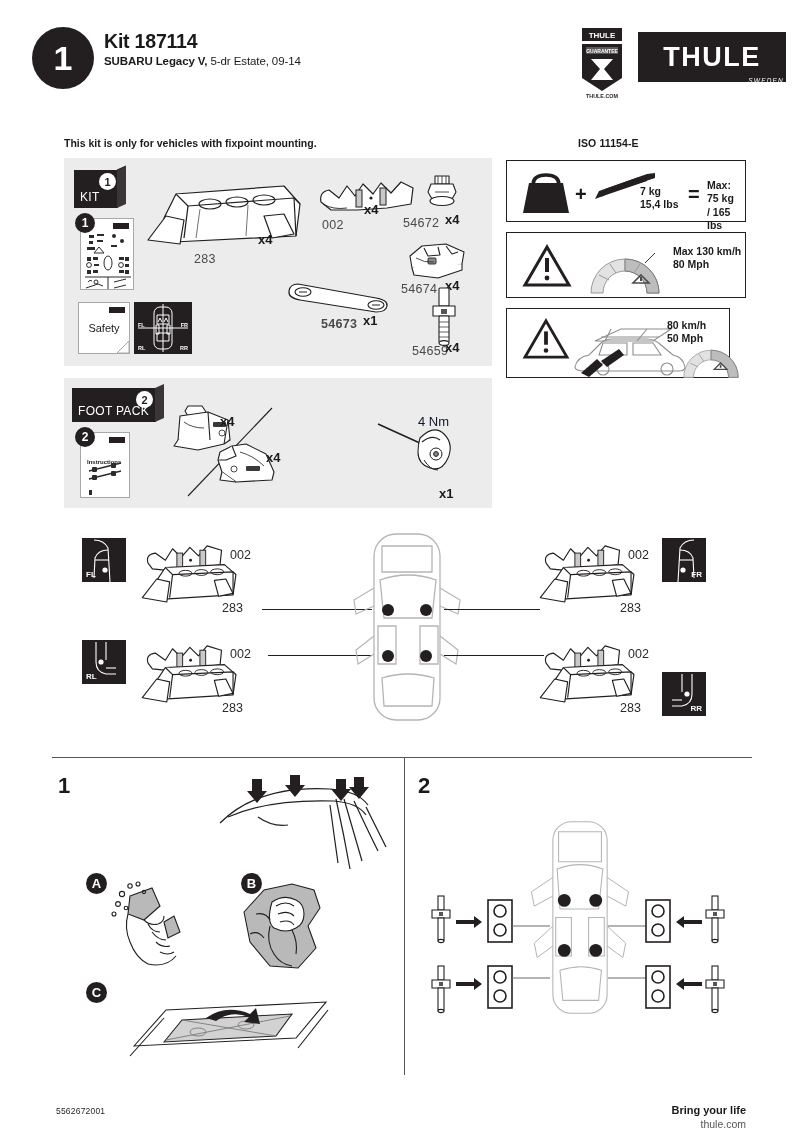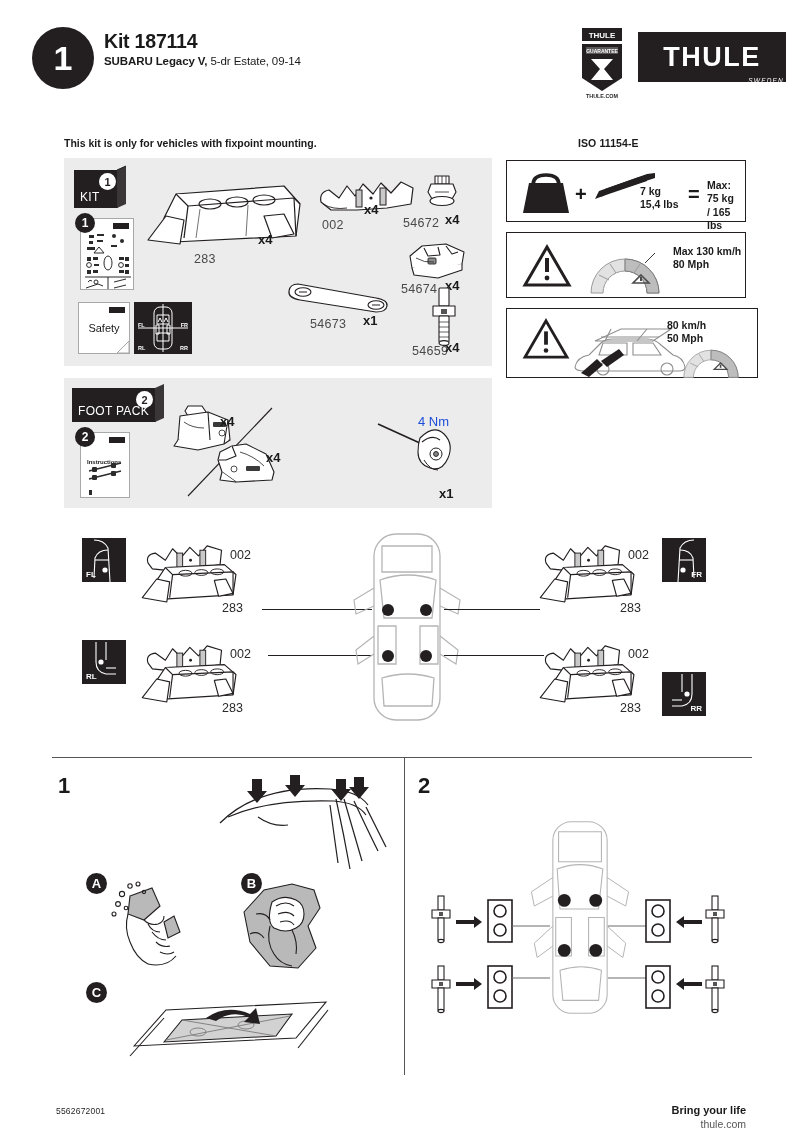--- a/index.html
+++ b/index.html
@@ -124,21 +124,21 @@
   }
 
   .qty {
     position: absolute; font-size: 13px; font-weight: bold;
   }
   .partno {
     position: absolute; font-size: 12.5px; color: #4a4a4a;
     letter-spacing: 0.3px;
   }
   .nm-label {
-    position: absolute; font-size: 13px; color: #1d4ed8;
+    position: absolute; font-size: 13px; color: #0f172a;
   }
 
   
   .warnbox {
     position: absolute; border: 1px solid #231f20; background: #fff;
   }
   .warn-text {
     position: absolute; font-size: 10.5px; font-weight: bold; line-height: 1.28;
   }
   .big-sym { position: absolute; font-weight: bold; }
@@ -365,21 +365,21 @@
     <span class="partno" style="left:337px; top:124px;">54674</span>
     <span class="qty" style="left:381px; top:120px;">x4</span>
 
     <svg style="position:absolute; left:220px; top:122px;" width="110" height="36" viewBox="0 0 110 36">
       <path d="M14 4 L92 18 Q104 20 103 26 Q102 32 92 32 L16 20 Q4 18 5 11 Q6 4 14 4 Z" fill="#ffffff" stroke="#231f20" stroke-width="1.2"></path>
       <ellipse cx="19" cy="12" rx="8" ry="4.2" fill="none" stroke="#231f20" stroke-width="1.1"></ellipse>
       <ellipse cx="92" cy="25" rx="8" ry="4.2" fill="none" stroke="#231f20" stroke-width="1.1"></ellipse>
       <path d="M15 12 h8" stroke="#231f20" stroke-width="1" fill="none"></path>
       <path d="M88 25 h8" stroke="#231f20" stroke-width="1" fill="none"></path>
     </svg>
-    <span class="partno" style="left:246px; top:159px;">54673</span>
+    <span class="partno" style="left:257px; top:159px;font-weight:bold;">54673</span>
     <span class="qty" style="left:299px; top:155px;">x1</span>
 
     <svg style="position:absolute; left:366px; top:128px;" width="28" height="62" viewBox="0 0 28 62">
       <g fill="#ffffff" stroke="#231f20" stroke-width="1.1" stroke-linejoin="round">
         <rect x="9" y="2" width="10" height="18" rx="1"></rect>
         <path d="M3 20 h22 v10 h-22 z"></path>
         <rect x="9" y="30" width="10" height="26" rx="1"></rect>
         <ellipse cx="14" cy="57" rx="5" ry="2.4"></ellipse>
       </g>
       <g fill="#555">
@@ -517,21 +517,21 @@
       <path d="M56 36 L64 44 L48 44 Z" fill="none" stroke="#4a4a4a" stroke-width="1.6"></path>
       <rect x="55" y="38" width="2" height="4" fill="#4a4a4a"></rect>
       <line x1="60" y1="24" x2="70" y2="14" stroke="#231f20" stroke-width="0.9"></line>
     </svg>
     <span class="warn-text" style="left:130px; top:12px;margin-left:36px;">
       <span>Max  130 km/h</span><br>
       <span>80 Mph</span>
     </span>
   </div>
 
-  <div class="warnbox" style="left:506px; top:308px; width:252px; height:70px;">
+  <div class="warnbox" style="left:506px; top:308px; width:224px; height:70px;">
     <svg style="position:absolute; left:16px; top:10px;" width="46" height="40" viewBox="0 0 48 42">
       <path d="M24 2 L46 40 L2 40 Z" fill="none" stroke="#231f20" stroke-width="3"></path>
       <rect x="22" y="13" width="4" height="14" fill="#231f20"></rect>
       <circle cx="24" cy="33" r="2.4" fill="#231f20"></circle>
     </svg>
 
     <svg style="position:absolute; left:60px; top:14px;" width="128" height="54" viewBox="0 0 128 54">
       <g fill="none" stroke="#8e8e8e" stroke-width="1.1">
         <path d="M8 44 q2 -10 14 -12 l12 -12 q4 -4 12 -4 h34 q8 0 14 6 l12 10 q10 2 12 12 q0 4 -6 4 h-94 q-10 0 -10 -4 Z"></path>
         <path d="M36 20 h24 v12 h-28 z"></path>

